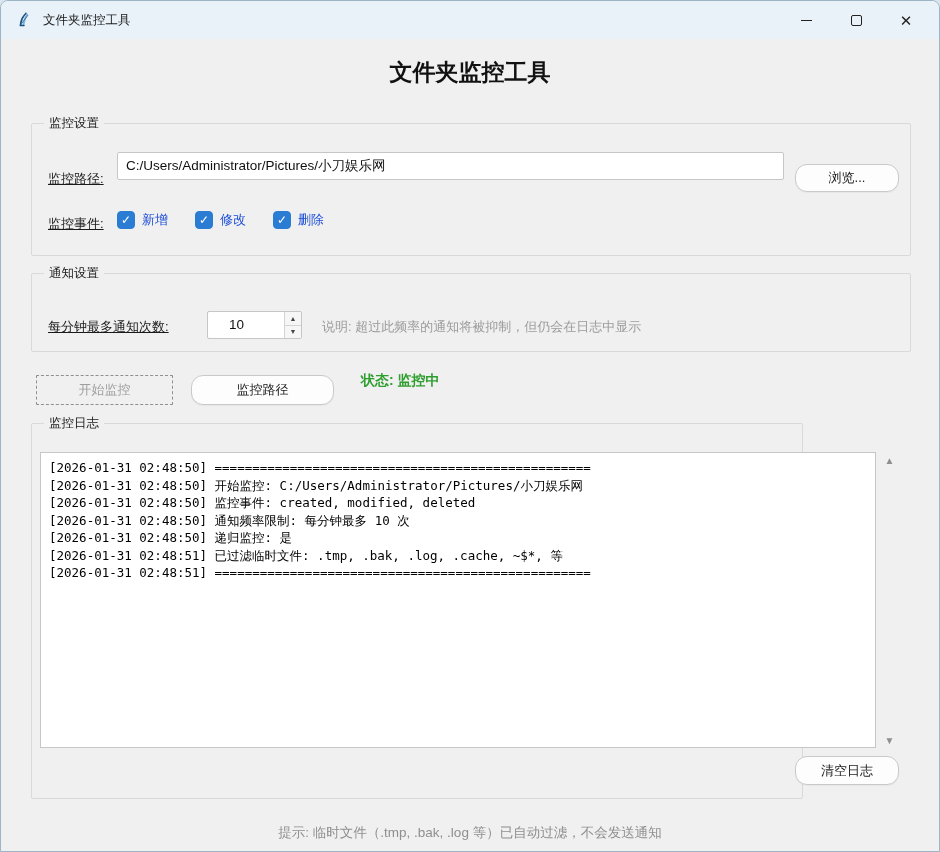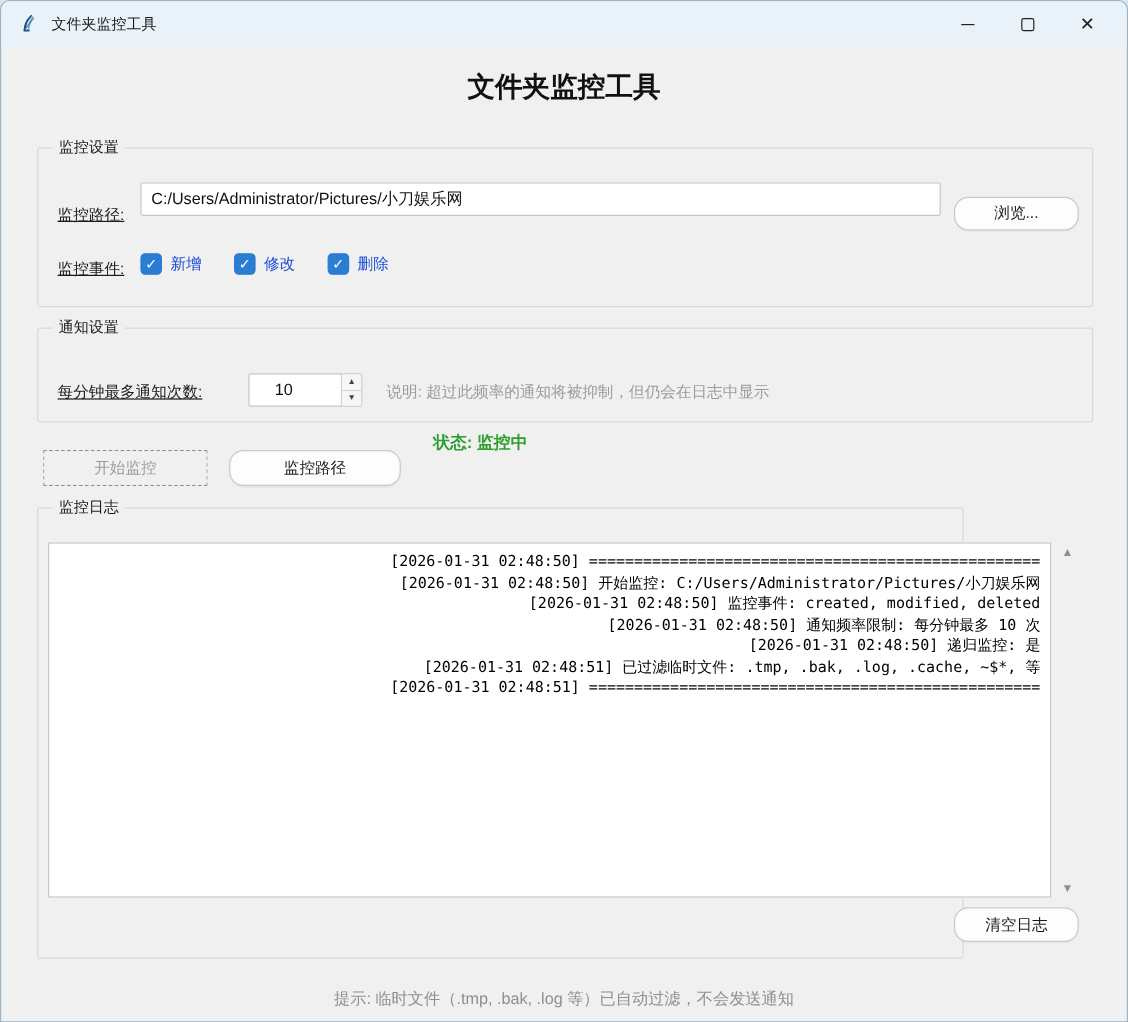--- a/index.html
+++ b/index.html
@@ -57,21 +57,21 @@
   .spin-arrows { width:17px; display:flex; flex-direction:column; border-left:1px solid #d4d4d4; }
   .spin-arrow { flex:1; display:flex; align-items:center; justify-content:center;
     font-size:7px; color:#444; background:#f6f6f6; cursor:default; }
   .spin-arrow:first-child { border-bottom:1px solid #d4d4d4; }
   .hint { position:absolute; font-size:13px; color:#9b9b9b; }
   
   .status { position:absolute; font-size:14px; font-weight:bold; color:#2e9e2e; }
   
   .logbox {
     position:absolute; left:8px; top:28px; width:836px; height:296px;
-    background:#fff; border:1px solid #c6c6c6; overflow:hidden;text-align:right;
+    background:#fff; border:1px solid #c6c6c6; overflow:hidden;
   }
   .logbox pre {
     font-family:"DejaVu Sans Mono",monospace; font-size:12.5px; line-height:17.5px;
     color:#000; padding:6px 8px; white-space:pre;
   }
   .scrollbar { position:absolute; left:848px; top:28px; width:19px; height:296px;
     display:flex; flex-direction:column; justify-content:space-between; }
   .sb-arrow { height:16px; display:flex; align-items:center; justify-content:center;
     font-size:10px; color:#8f8f8f; cursor:default; }
   
@@ -145,21 +145,21 @@
         <span class="spin-arrow">
             <span>▼</span>
           </span>
       </span>
     </div>
     <span class="hint" style="left:290px; top:44px;">说明: 超过此频率的通知将被抑制，但仍会在日志中显示</span>
   </div>
 
   <div class="btn btn-disabled" style="left:35px; top:374px; width:137px; height:30px;">开始监控</div>
   <div class="btn" style="left:190px; top:374px; width:143px; height:30px;">监控路径</div>
-  <span class="status" style="left:360px; top:359px;">状态: 监控中</span>
+  <span class="status" style="left:360px; top:371px;">状态: 监控中</span>
 
   <div class="group g-log">
     <span class="group-label">监控日志</span>
 
     <div class="logbox">
       <pre>[2026-01-31 02:48:50] ==================================================
 [2026-01-31 02:48:50] 开始监控: C:/Users/Administrator/Pictures/小刀娱乐网
 [2026-01-31 02:48:50] 监控事件: created, modified, deleted
 [2026-01-31 02:48:50] 通知频率限制: 每分钟最多 10 次
 [2026-01-31 02:48:50] 递归监控: 是

